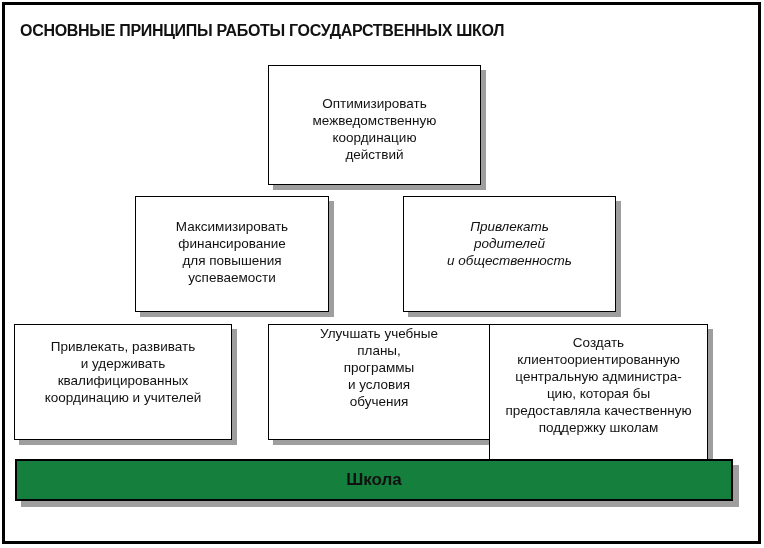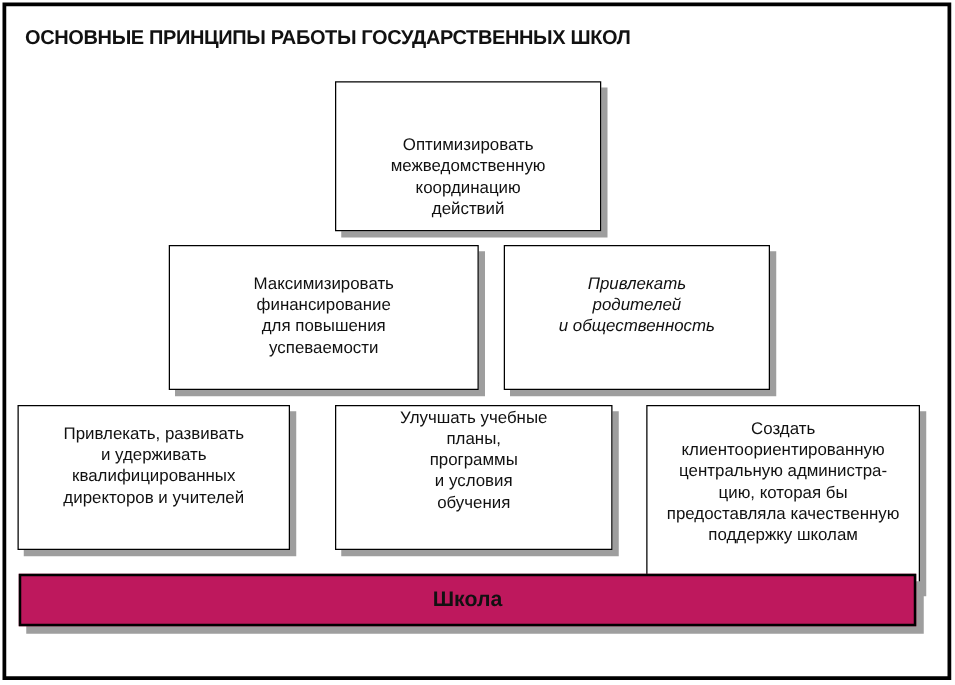--- a/index.html
+++ b/index.html
@@ -29,31 +29,31 @@
     position: absolute;
     box-sizing: border-box;
     background: #ffffff;
     border: 1.5px solid #000000;
     box-shadow: 5px 5px 0 0 #9e9e9e;
     text-align: center;
     font-size: 13.5px;
     line-height: 17px;
     white-space: pre-line;
   }
-  .b-top { left: 268px; top: 65px;  width: 213px; height: 120px; padding-top: 41px; }
-  .b-ml  { left: 135px; top: 196px; width: 248px; height: 116px; padding-top: 21px; }
+  .b-top { left: 268px; top: 65px;  width: 213px; height: 120px; padding-top: 29px; }
+  .b-ml  { left: 135px; top: 196px; width: 194px; height: 116px; padding-top: 21px; }
   .b-mr  { left: 403px; top: 196px; width: 213px; height: 116px; padding-top: 21px; font-style: italic; }
   .b-bl  { left: 14px;  top: 324px; width: 218px; height: 116px; padding-top: 13px; }
   .b-bm  { left: 268px; top: 324px; width: 222px; height: 116px; padding-top: 0; }
-  .b-br  { left: 517px; top: 324px; width: 219px; height: 148px; padding-top: 9px;  }
+  .b-br  { left: 489px; top: 324px; width: 219px; height: 148px; padding-top: 9px;  }
   .base-bar {
     position: absolute;
     left: 15px; top: 459px; width: 718px; height: 42px;
     box-sizing: border-box;
-    background: #be185d;
+    background: #15803d;
     border: 2px solid #000000;
     box-shadow: 6px 6px 0 0 #9e9e9e;
     display: flex;
     align-items: center;
     justify-content: center;
     font-size: 17px;
     font-weight: bold;
   }
 </style>
 </head>
@@ -73,21 +73,21 @@
 для повышения
 успеваемости</div>
 
 <div class="box b-mr">Привлекать
 родителей
 и общественность</div>
 
 <div class="box b-bl">Привлекать, развивать
 и удерживать
 квалифицированных
-директоров и учителей</div>
+координацию и учителей</div>
 
 <div class="box b-bm">Улучшать учебные
 планы,
 программы
 и условия
 обучения</div>
 
 <div class="box b-br">Создать
 клиентоориентированную
 центральную администра-

